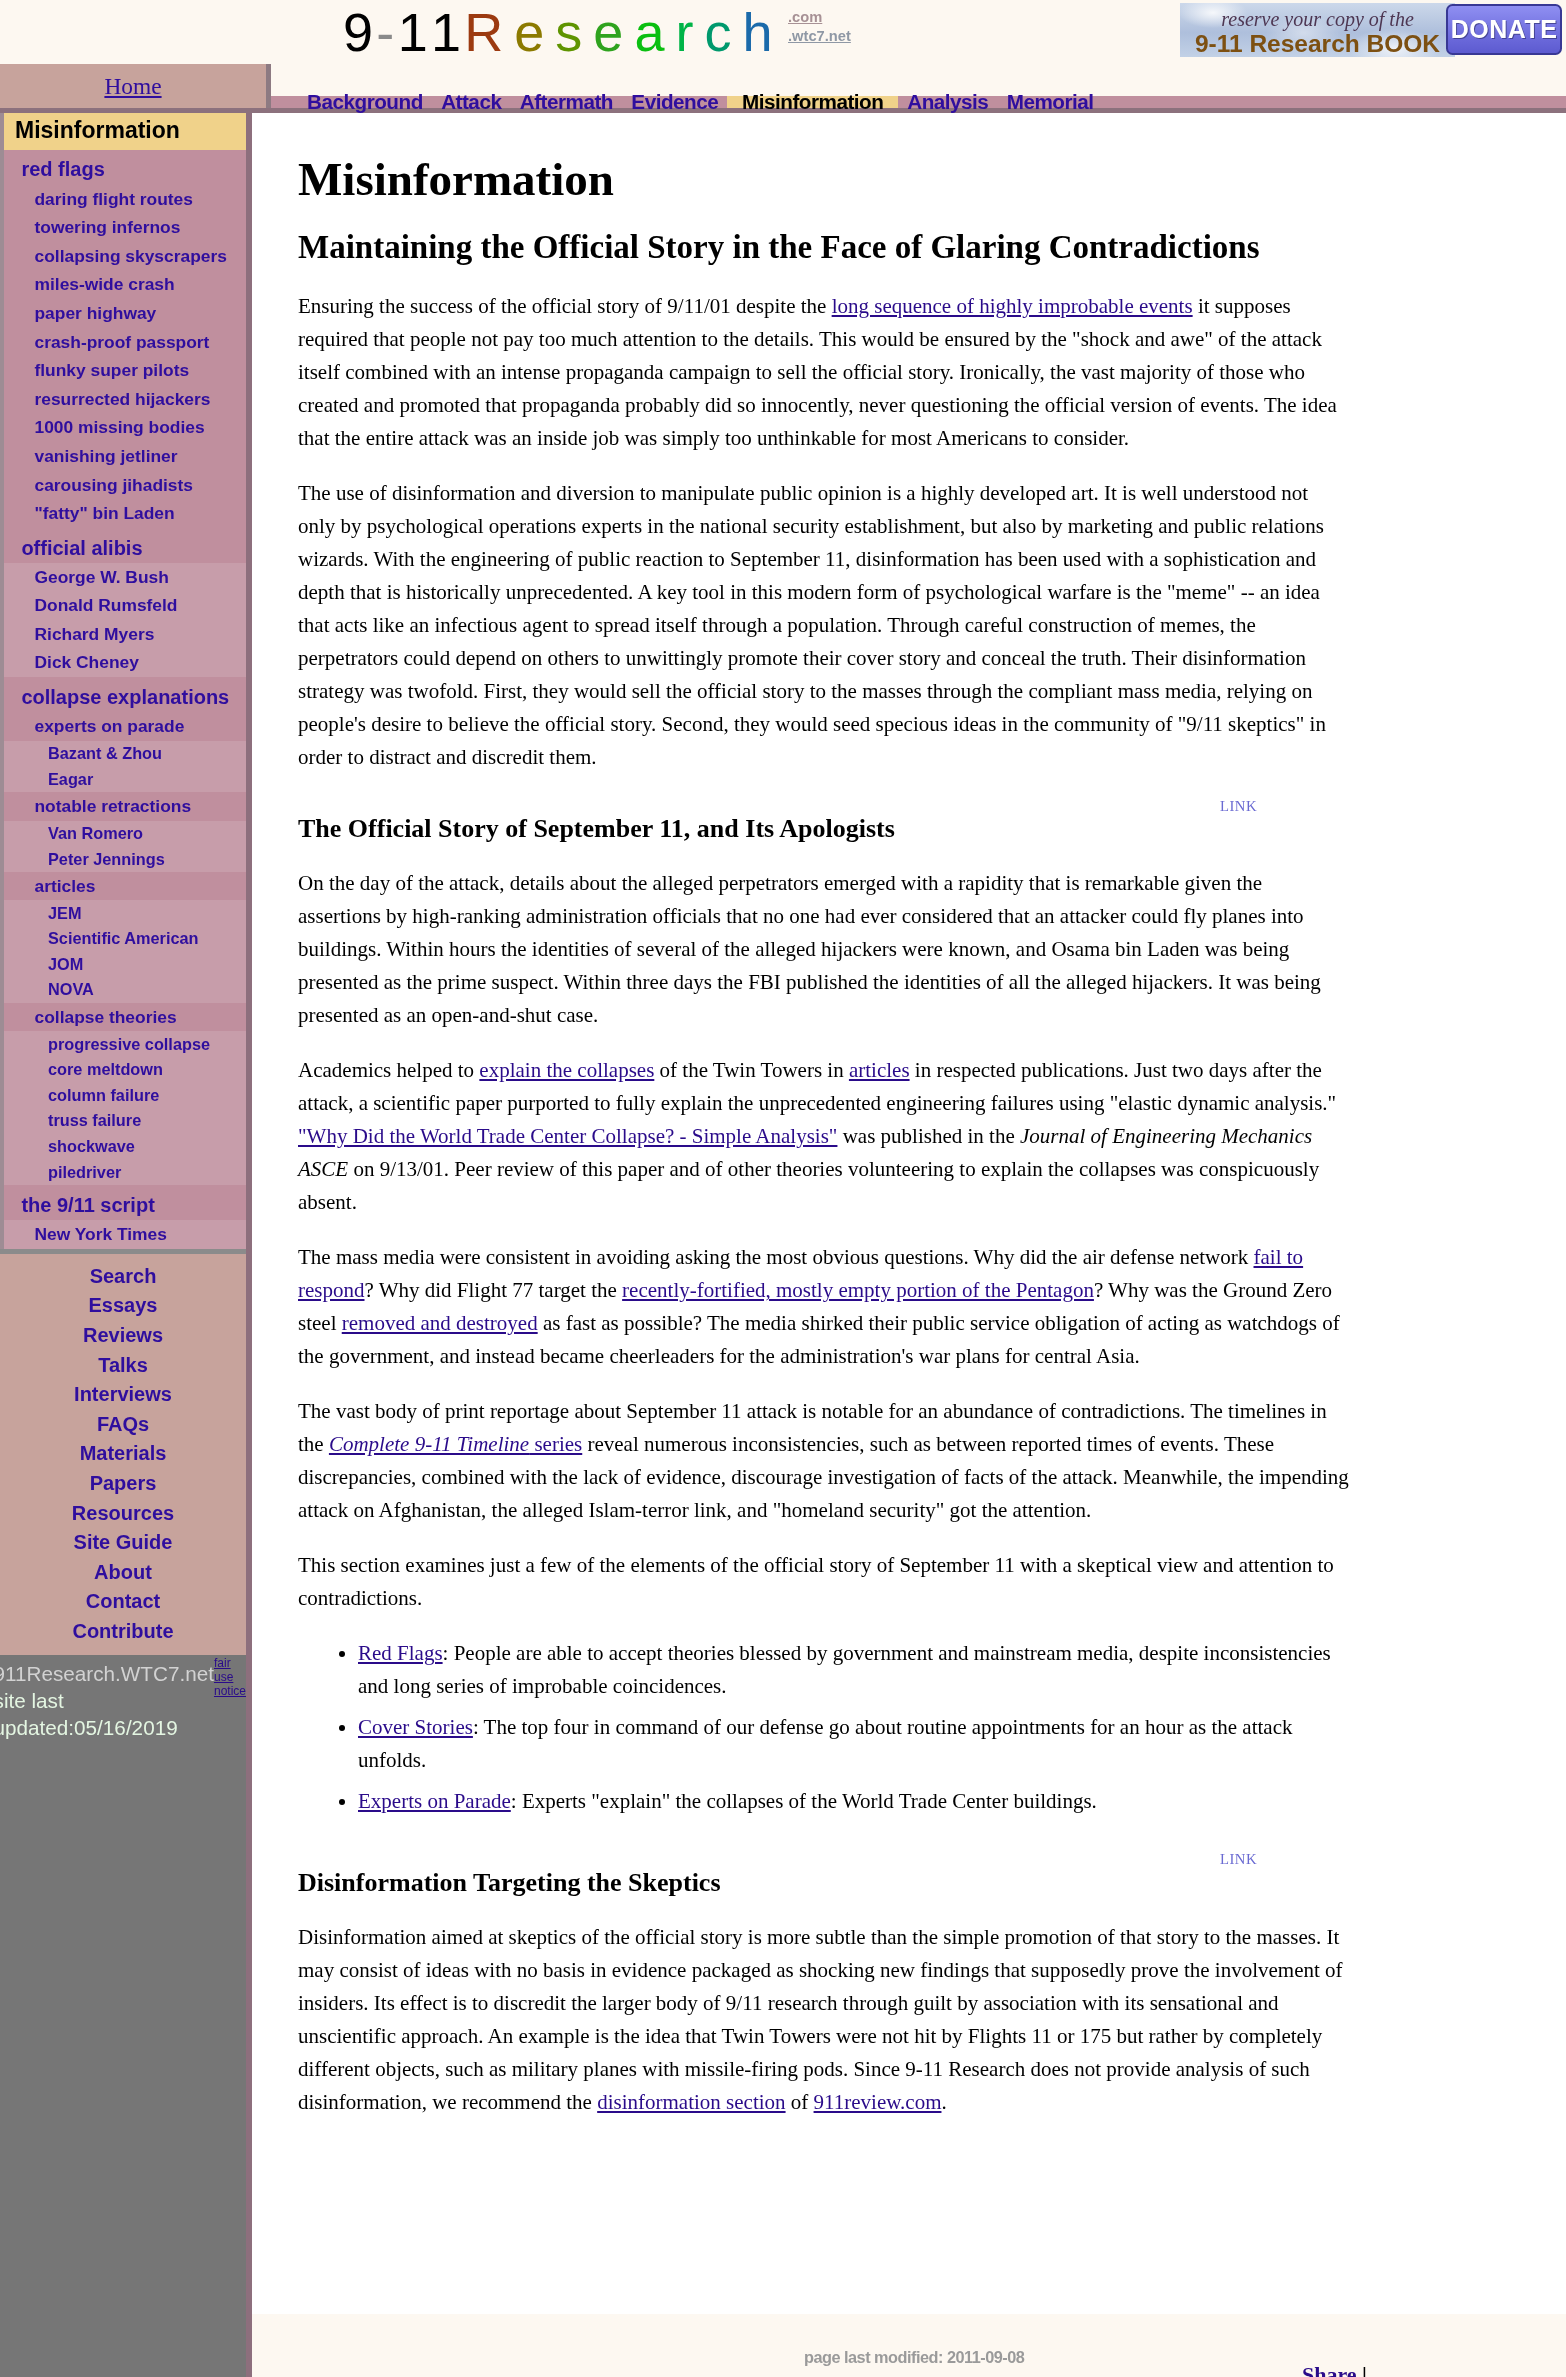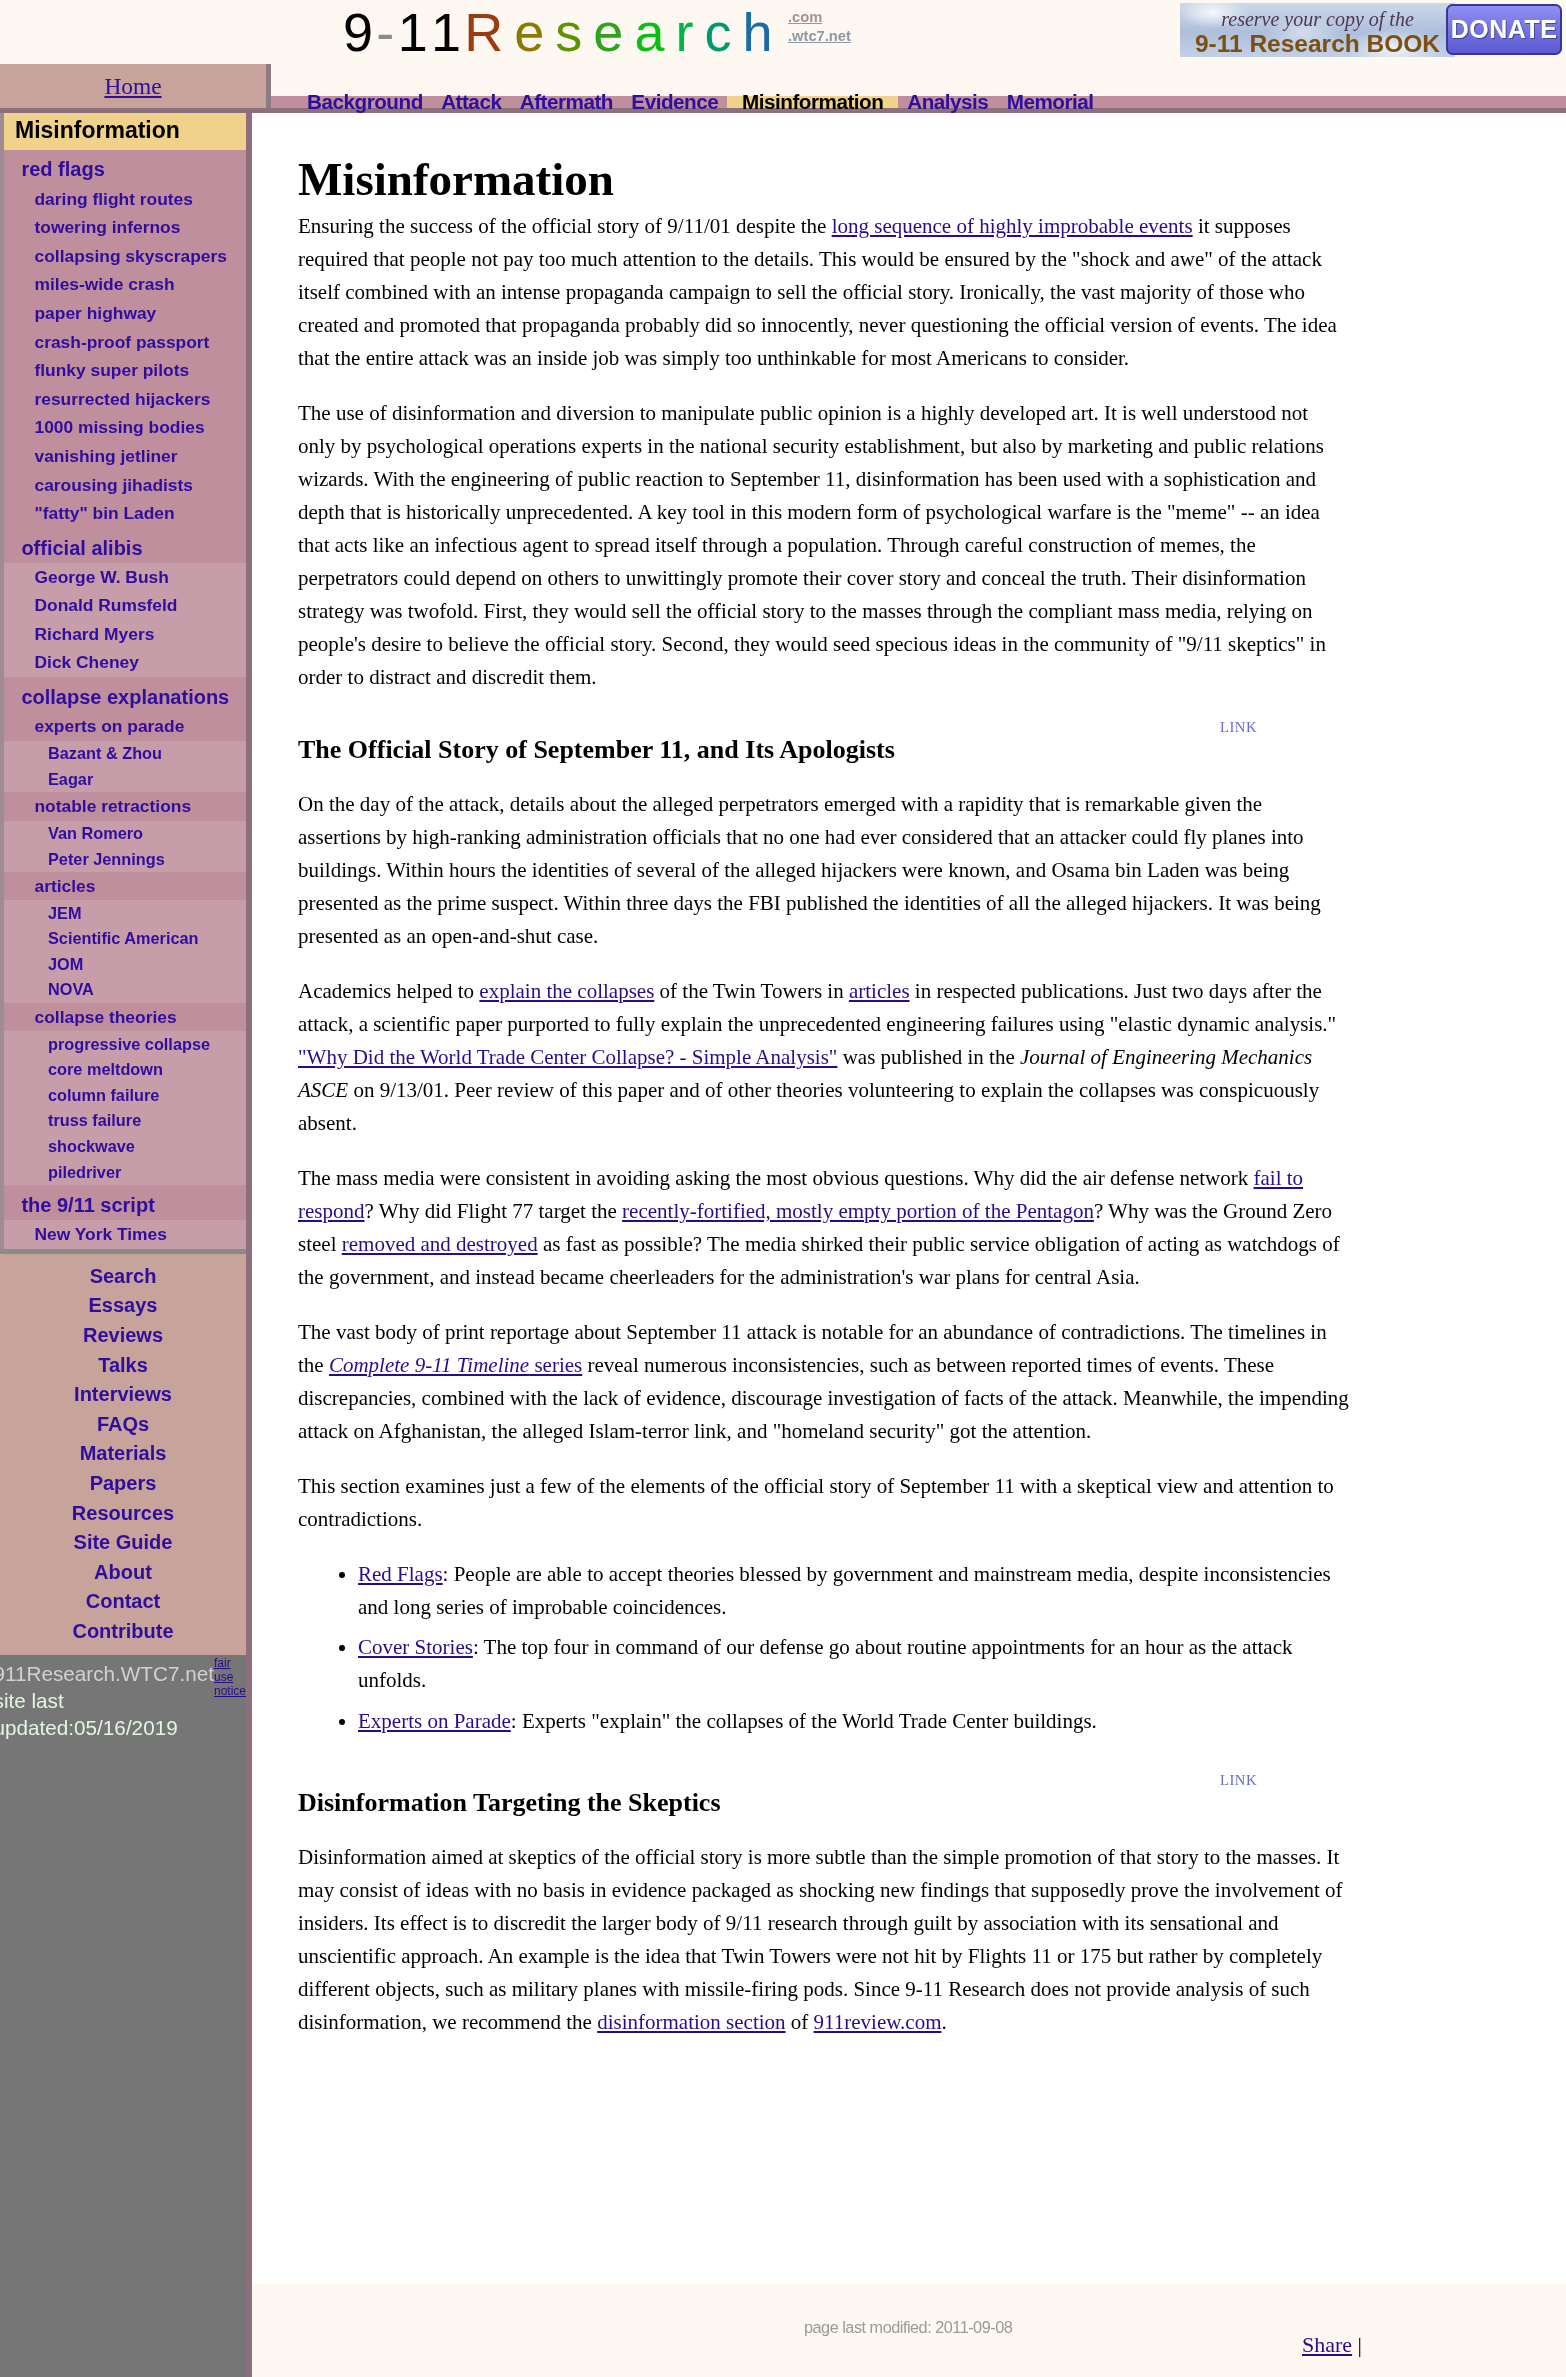--- a/index.html
+++ b/index.html
@@ -73,22 +73,22 @@
   h1.page-title{font-size:47px;font-weight:bold;margin:39px 0 4.4px;color:#000;}
   h2.page-subtitle{font-size:33px;font-weight:bold;margin:18.5px 0 24px;color:#000;}
   p.body-p{font-size:21px;line-height:33px;margin:0 0 22px;color:#000;}
   p.body-p a,.bullet-list a{color:#2a0b8a;text-decoration:underline;cursor:pointer;}
   .section-head{position:relative;margin:18.5px 0 23px;}
   .section-head h3{display:inline;font-size:26px;font-weight:bold;margin:0;color:#000;}
   .link-label{position:absolute;right:92px;top:-16.3px;font-size:14.7px;color:#6a6ad2;
         letter-spacing:0.5px;text-decoration:none;cursor:pointer;}
   ul.bullet-list{margin:0 0 24px;padding-left:60px;}
   ul.bullet-list li{font-size:21px;line-height:33px;margin-bottom:7.6px;color:#000;}
-  .content-footer{margin-top:auto;margin-left:-46px;margin-right:-218px;height:94px;
-        background:#fdf8f1;position:relative;}
+  .content-footer{margin-top:auto;margin-left:-46px;margin-right:-218px;height:64px;
+        background:#fdf8f1;position:relative;font-weight:bold;}
   .modified-text{position:absolute;left:552px;top:34px;font-family:"Liberation Sans",sans-serif;
         font-size:16.3px;color:#9a9a9a;letter-spacing:-0.5px;}
   .share-box{position:absolute;left:1050px;top:48px;font-size:22px;white-space:nowrap;}
   .share-box a{color:#2a0b8a;text-decoration:underline;cursor:pointer;}
   .share-box .sep{color:#000;}
 </style>
 </head>
 <body>
 
 <div class="page">
@@ -192,20 +192,21 @@
         <div class="sb-copyright">Copyright 2003-2019,</div>
         <div class="sb-siteline">
           <span class="sb-site">911Research.WTC7.net</span><span class="sb-updated"> site last updated:05/16/2019</span>
         </div>
         <a class="fair-use">fair use notice</a>
       </div>
     </aside>
 
     <main class="content">
       <h1 class="page-title">Misinformation</h1>
+      <h2 class="page-subtitle">Maintaining the Official Story in the Face of Glaring Contradictions</h2>
 
       <p class="body-p"><span>Ensuring the success of the official story of 9/11/01 despite the </span><a>long sequence of highly improbable events</a><span> it supposes required that people not pay too much attention to the details. This would be ensured by the "shock and awe" of the attack itself combined with an intense propaganda campaign to sell the official story. Ironically, the vast majority of those who created and promoted that propaganda probably did so innocently, never questioning the official version of events. The idea that the entire attack was an inside job was simply too unthinkable for most Americans to consider.</span></p>
       <p class="body-p"><span>The use of disinformation and diversion to manipulate public opinion is a highly developed art. It is well understood not only by psychological operations experts in the national security establishment, but also by marketing and public relations wizards. With the engineering of public reaction to September 11, disinformation has been used with a sophistication and depth that is historically unprecedented. A key tool in this modern form of psychological warfare is the "meme" -- an idea that acts like an infectious agent to spread itself through a population. Through careful construction of memes, the perpetrators could depend on others to unwittingly promote their cover story and conceal the truth. Their disinformation strategy was twofold. First, they would sell the official story to the masses through the compliant mass media, relying on people's desire to believe the official story. Second, they would seed specious ideas in the community of "9/11 skeptics" in order to distract and discredit them.</span></p>
 
       <div class="section-head">
         <a class="link-label">LINK</a>
         <h3>The Official Story of September 11, and Its Apologists</h3>
       </div>
 
       <p class="body-p"><span>On the day of the attack, details about the alleged perpetrators emerged with a rapidity that is remarkable given the assertions by high-ranking administration officials that no one had ever considered that an attacker could fly planes into buildings. Within hours the identities of several of the alleged hijackers were known, and Osama bin Laden was being presented as the prime suspect. Within three days the FBI published the identities of all the alleged hijackers. It was being presented as an open-and-shut case.</span></p>

